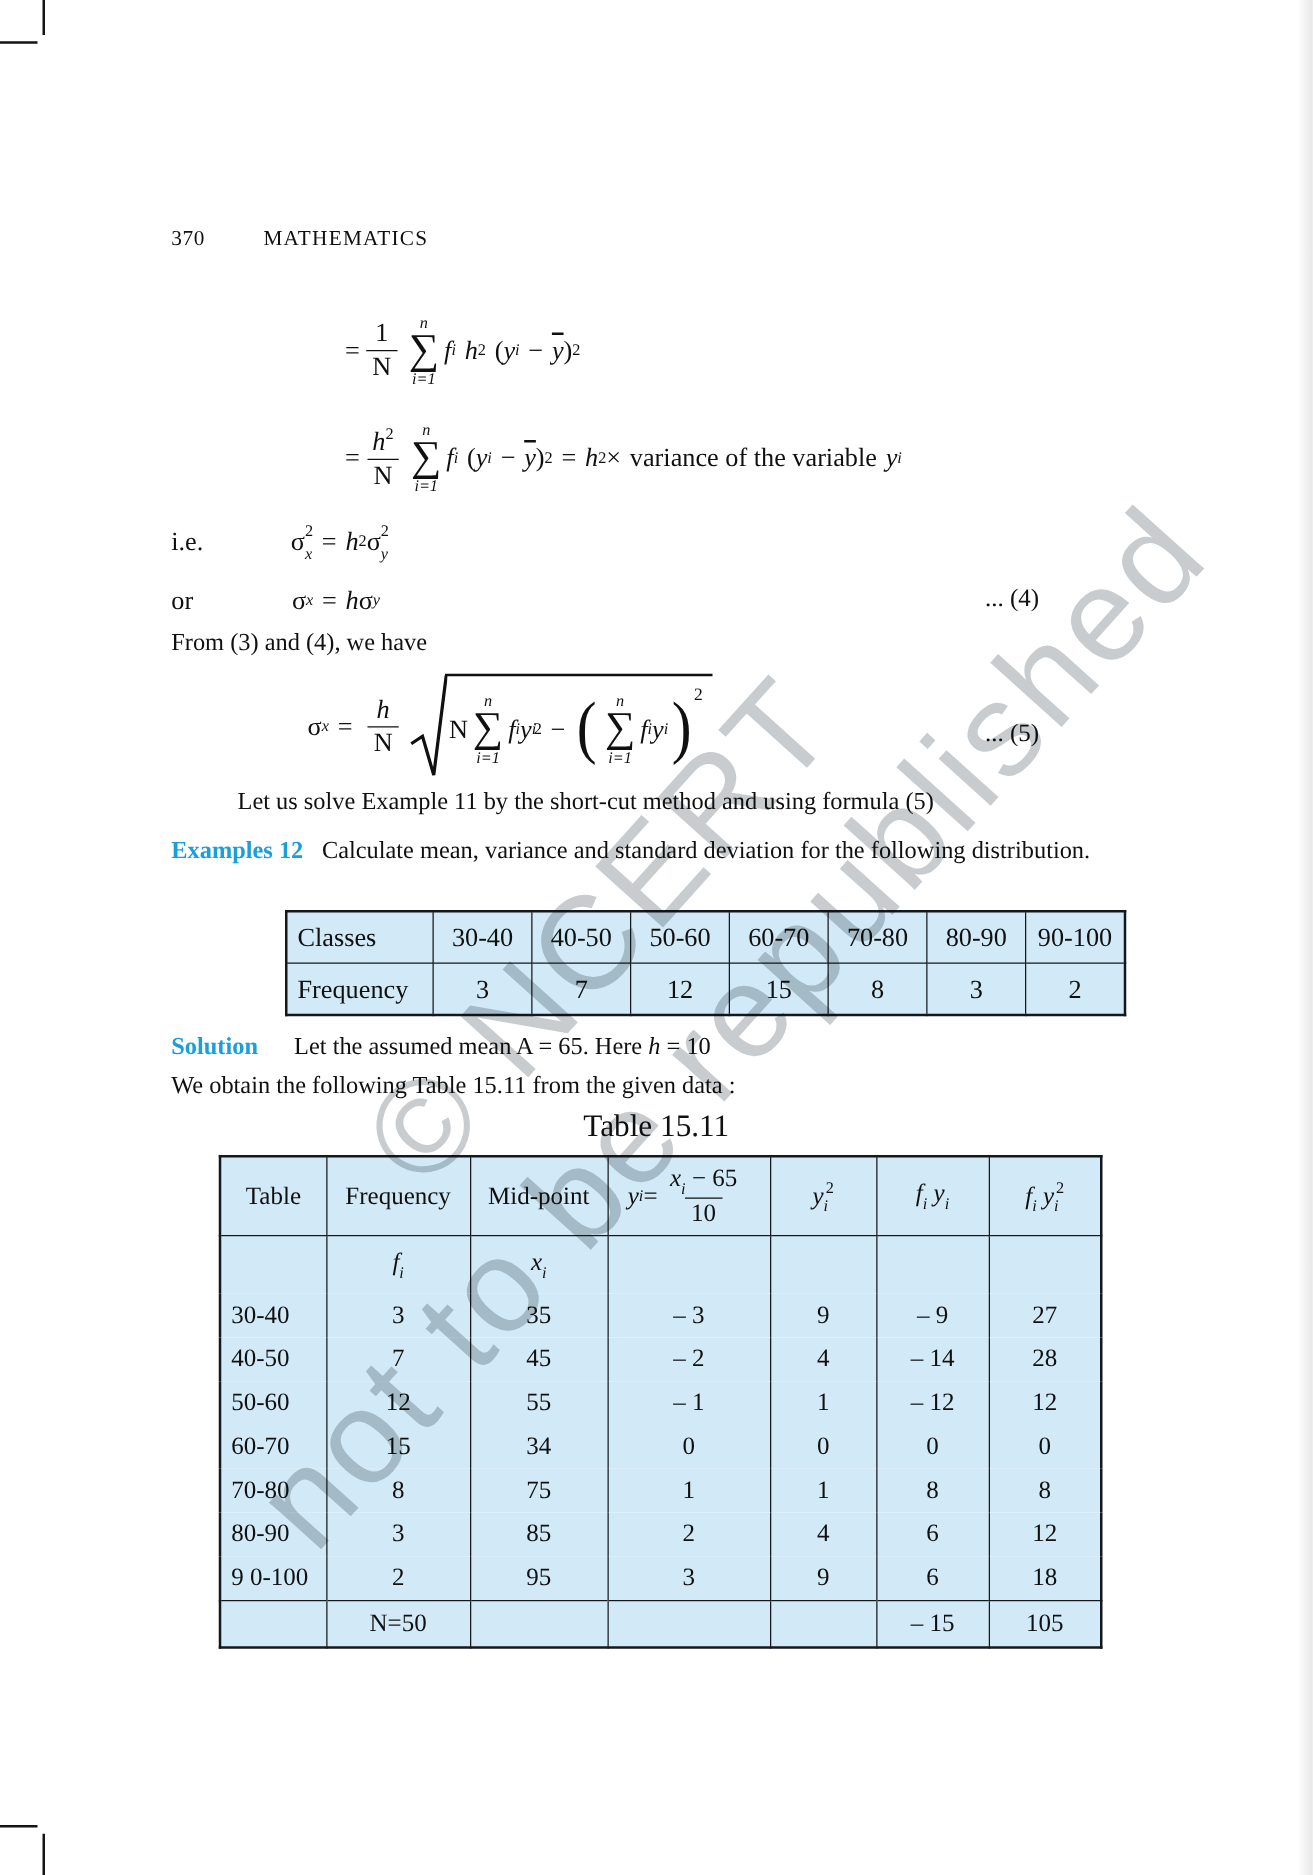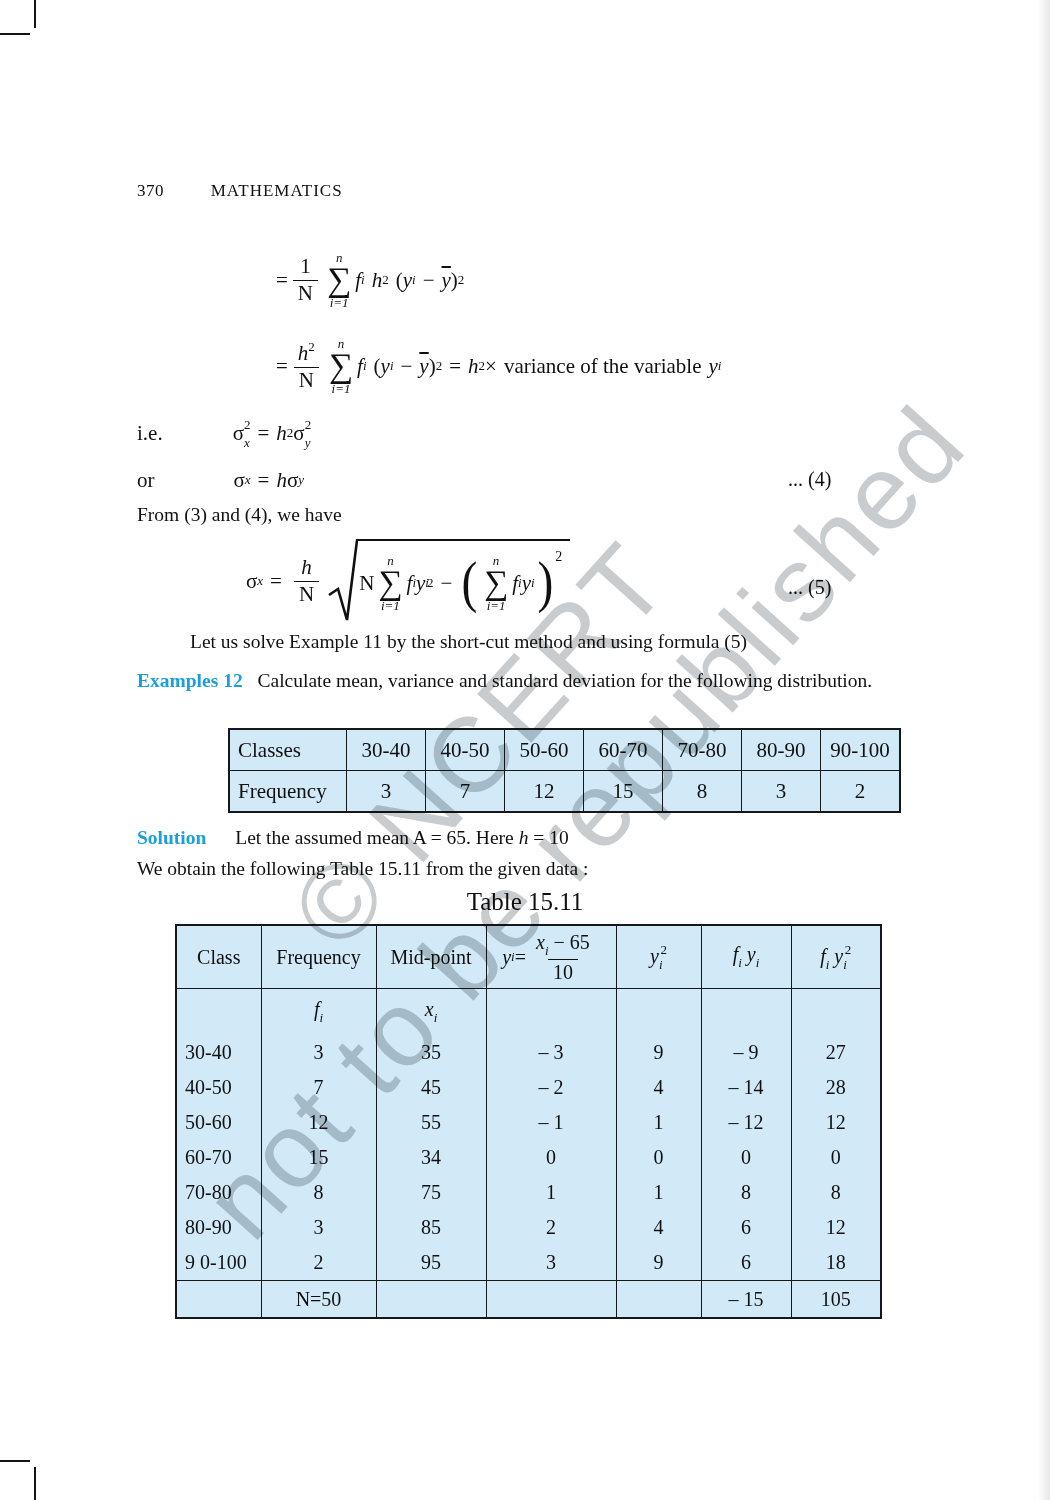--- a/index.html
+++ b/index.html
@@ -249,21 +249,21 @@
         <col style="width:85px">
           <col style="width:115px">
           <col style="width:110px">
           <col style="width:130px">
         <col style="width:85px">
           <col style="width:90px">
           <col style="width:90px">
       </colgroup>
       <tbody>
           <tr class="hrow">
-        <td class="bluecell">Class</td>
+        <td class="bluecell">Table</td>
         <td class="bluecell">Frequency</td>
         <td class="bluecell">Mid-point</td>
         <td class="bluecell">
           <span style="display:inline-flex;align-items:center;">
             <span class="it">y</span>
                 <span class="msub">i</span>
                 <span class="rm">=</span>
             <span class="frac">
               <span class="fn"><span class="it">x</span><span class="msub">i</span> <span class="rm">− 65</span></span>
               <span class="fd rm">10</span>

